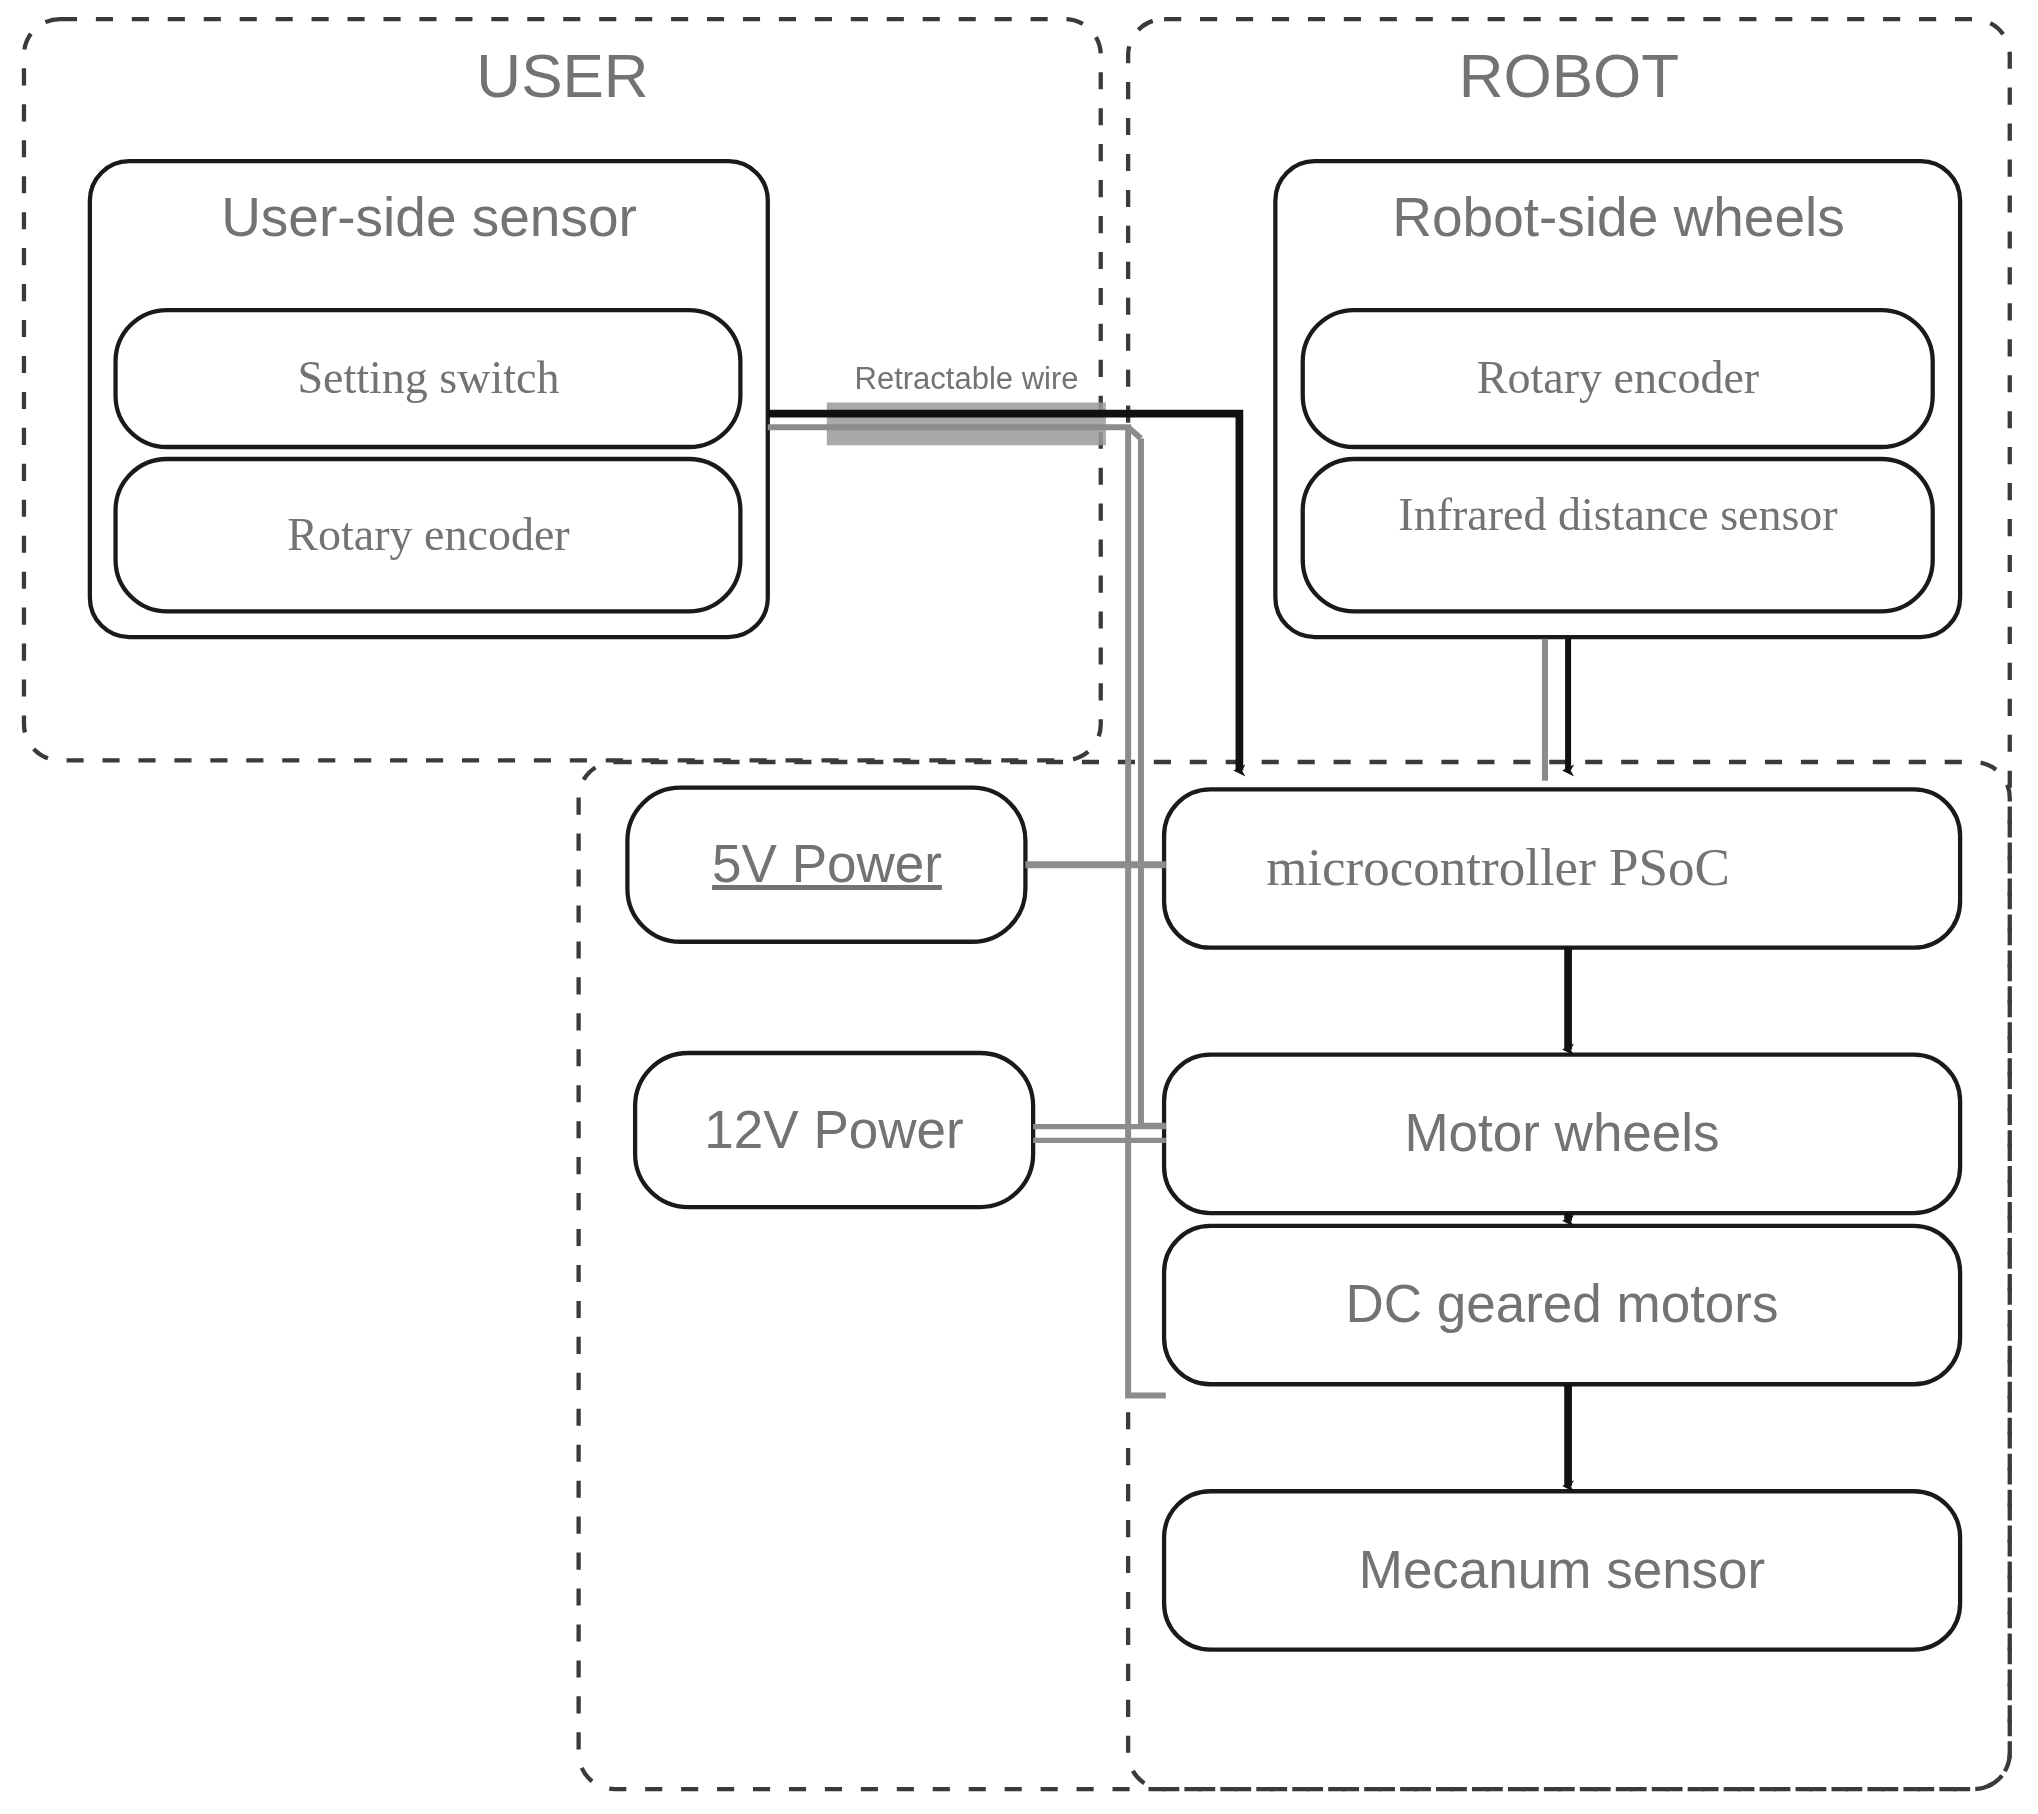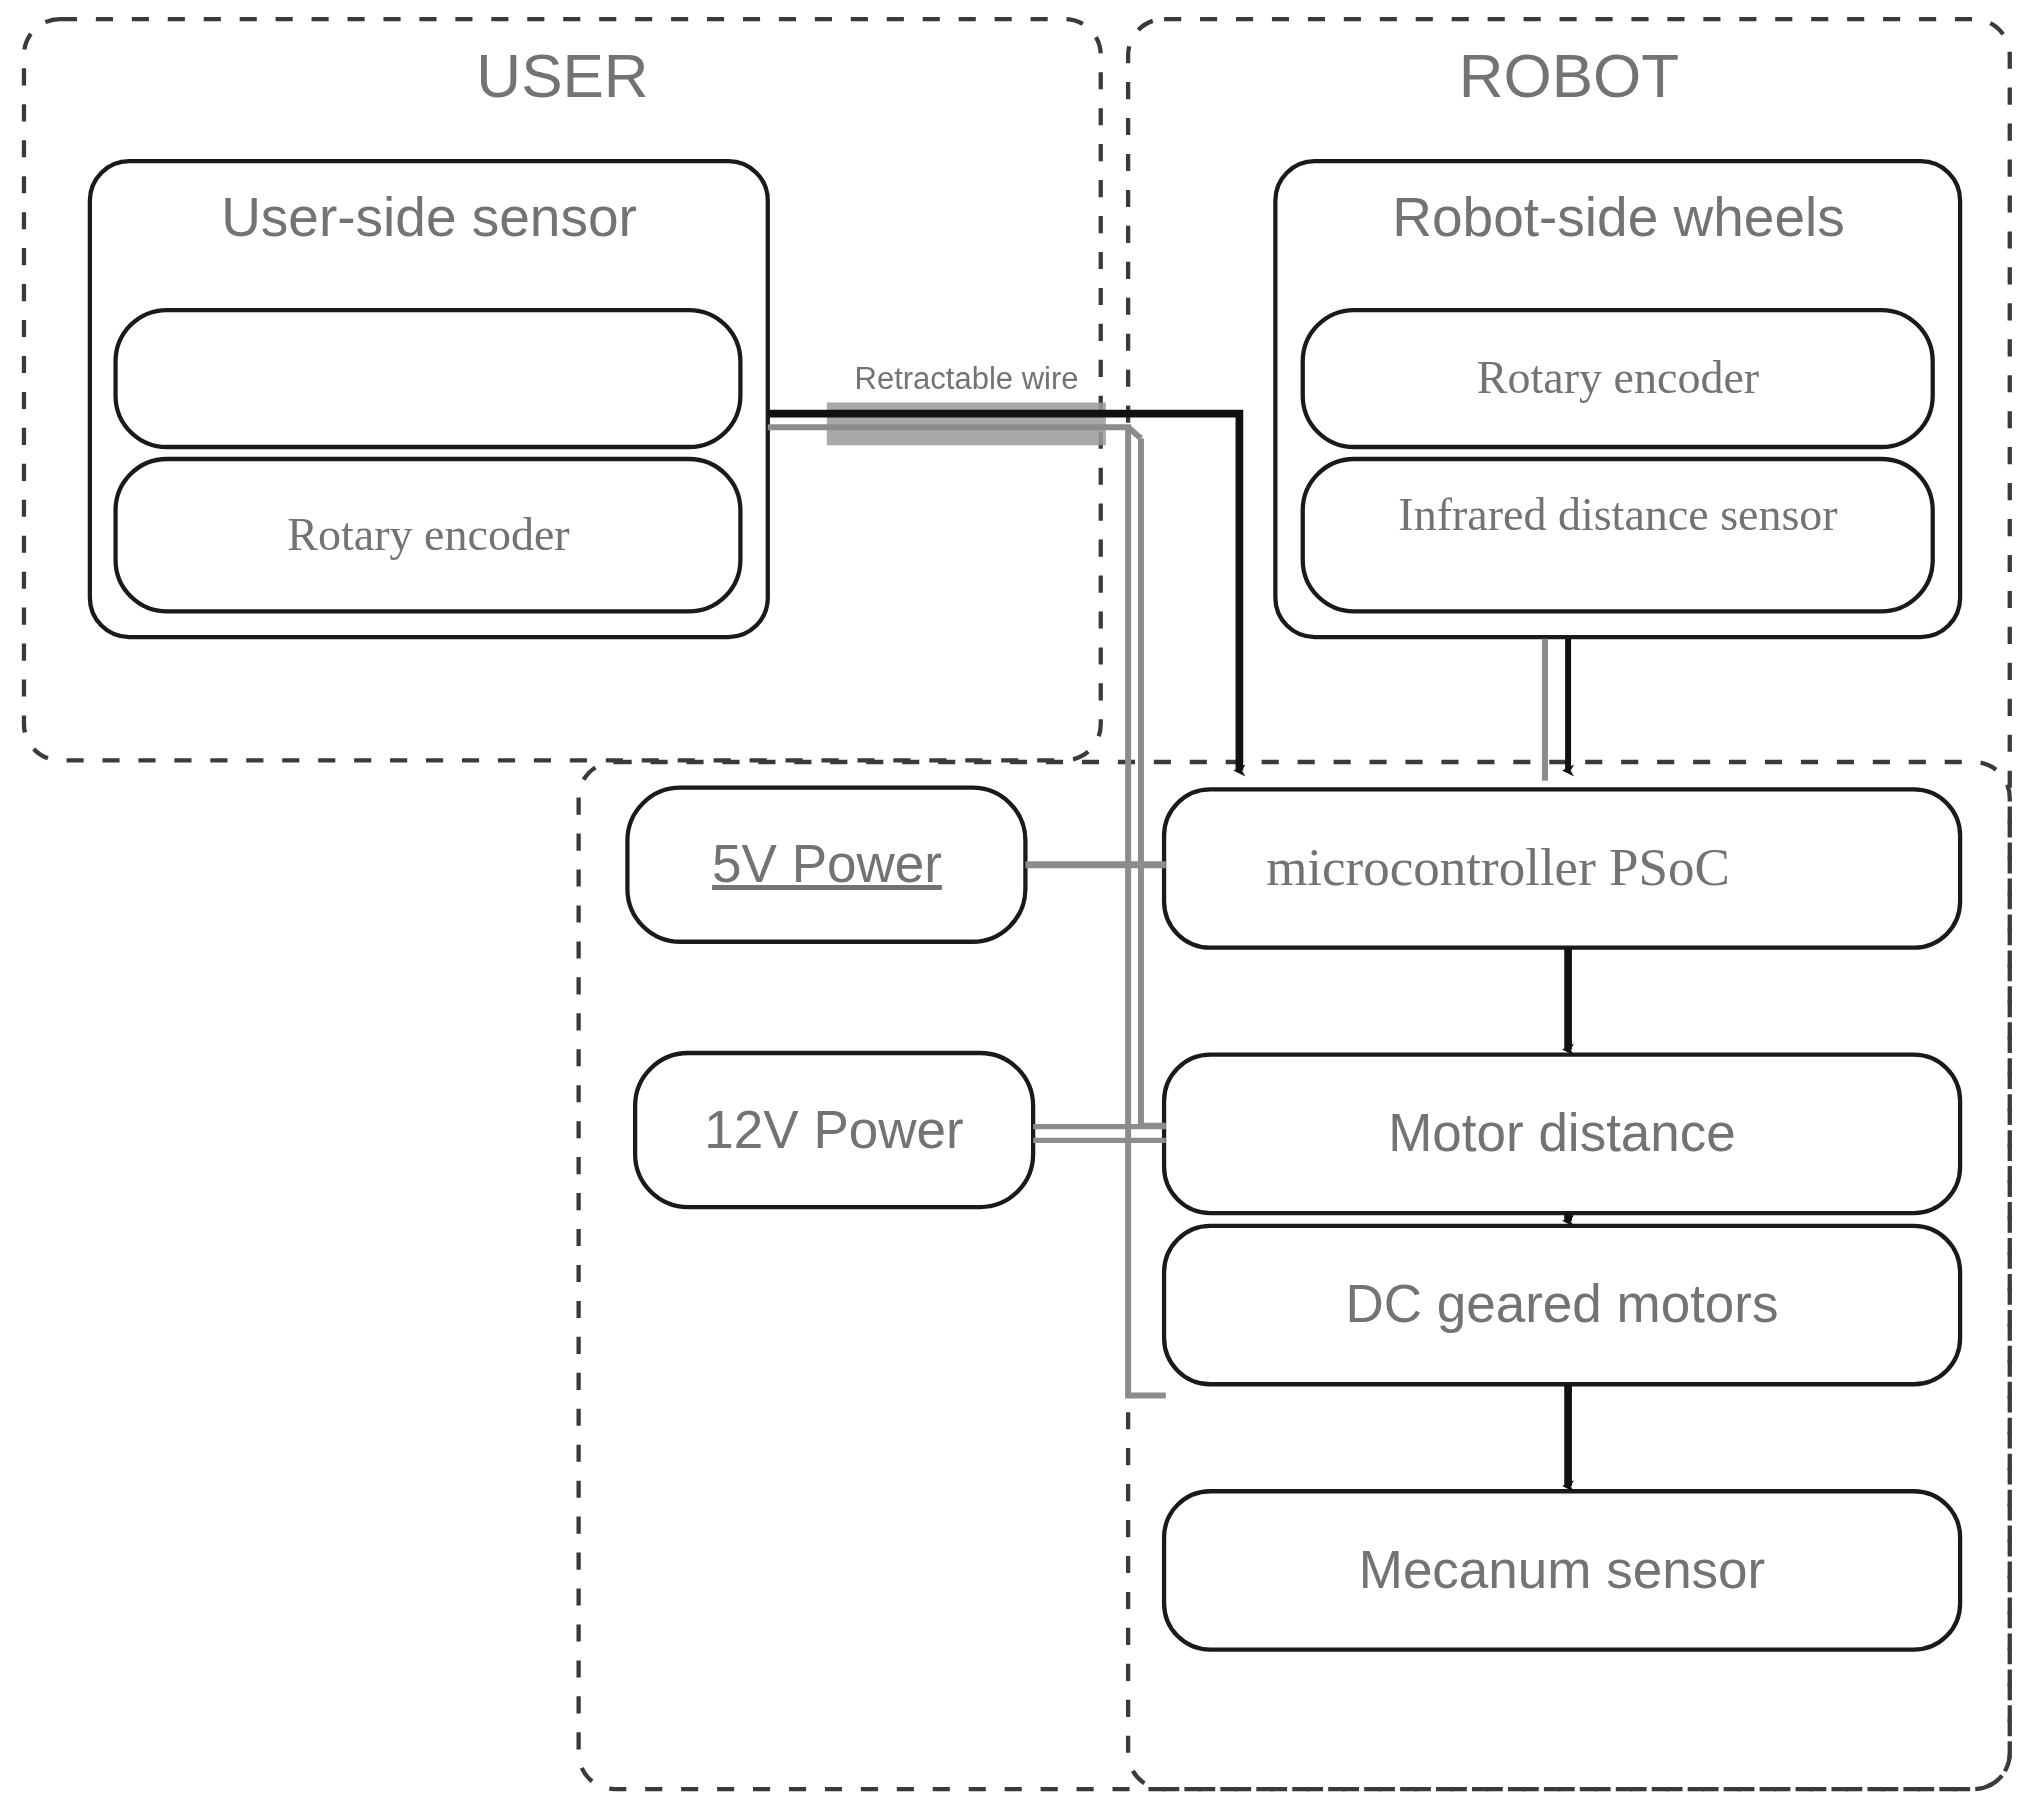--- a/index.html
+++ b/index.html
@@ -91,30 +91,31 @@
 
     <path d="M 1832,1107 L 1832,1226" fill="none" stroke="#111111" stroke-width="9" marker-end="url(#arrowBlk)"></path>
     <path d="M 1832,1417 L 1832,1426" fill="none" stroke="#111111" stroke-width="9" marker-end="url(#arrowBlk)"></path>
     <path d="M 1832,1617 L 1832,1736" fill="none" stroke="#111111" stroke-width="9" marker-end="url(#arrowBlk)"></path>
   </svg>
 
   <div class="lbl sans group-title" style="left:24px; top:45px; width:1077px;">USER</div>
   <div class="lbl sans group-title" style="left:1128px; top:45px; width:882px;">ROBOT</div>
 
   <div class="lbl sans sensor-title" style="left:90px; top:190px; width:678px;">User-side sensor</div>
+  <div class="lbl serif inner-label" style="left:116px; top:355px; width:625px;">Setting switch</div>
   <div class="lbl serif inner-label" style="left:116px; top:512px; width:625px;">Rotary encoder</div>
 
   <div class="lbl sans sensor-title" style="left:1276px; top:190px; width:685px;">Robot-side wheels</div>
   <div class="lbl serif inner-label" style="left:1303px; top:355px; width:630px;">Rotary encoder</div>
   <div class="lbl serif inner-label" style="left:1303px; top:492px; width:630px;">Infrared distance sensor</div>
 
   <div class="lbl sans wire-label" style="left:827px; top:363px; width:279px;">Retractable wire</div>
 
   <div class="lbl sans flow-label" style="left:628px; top:837px; width:398px;text-decoration:underline;">5V Power</div>
   <div class="lbl sans flow-label" style="left:635px; top:1103px; width:398px;">12V Power</div>
 
   <div class="lbl serif flow-label-serif" style="left:1100px; top:841px; width:796px;">microcontroller PSoC</div>
-  <div class="lbl sans flow-label" style="left:1164px; top:1106px; width:796px;">Motor distance</div>
+  <div class="lbl sans flow-label" style="left:1164px; top:1106px; width:796px;">Motor wheels</div>
   <div class="lbl sans flow-label" style="left:1164px; top:1277px; width:796px;">DC geared motors</div>
   <div class="lbl sans flow-label" style="left:1164px; top:1543px; width:796px;">Mecanum sensor</div>
 
 </div>
 
 
 </body></html>

